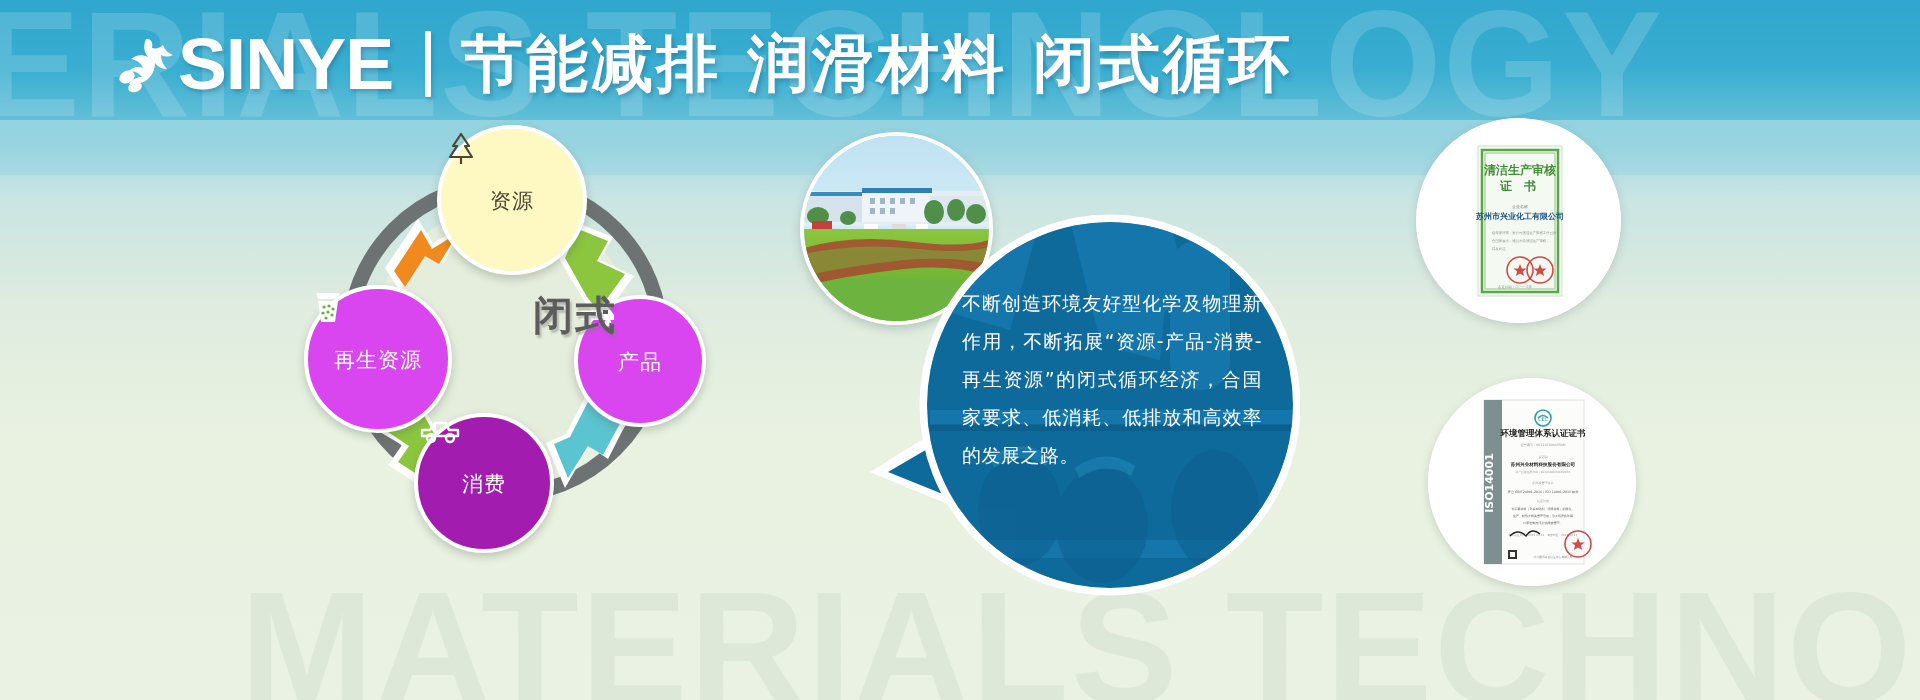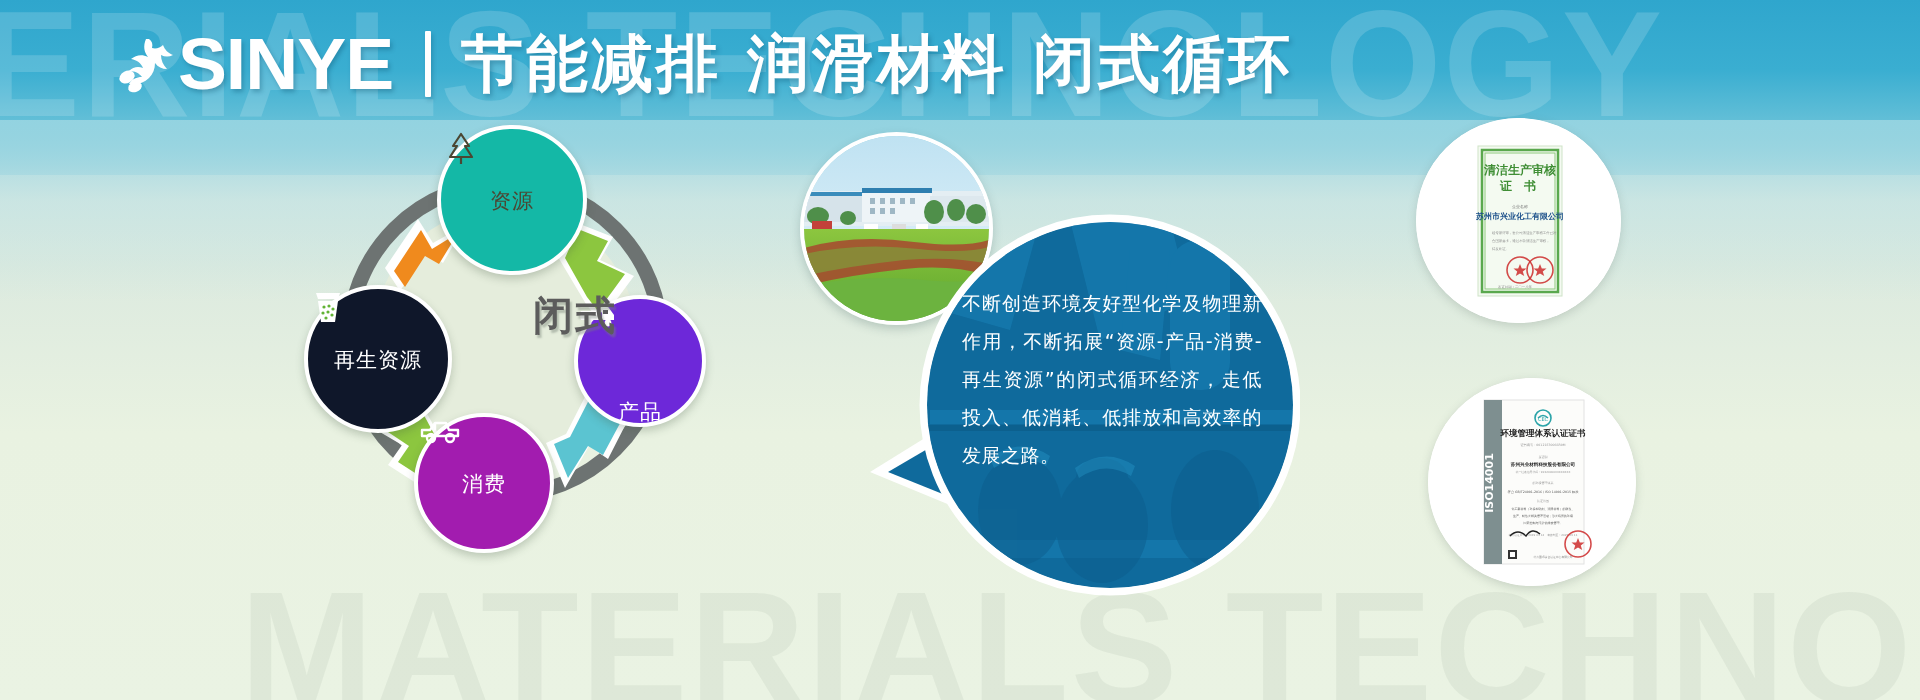--- a/index.html
+++ b/index.html
@@ -43,24 +43,24 @@
 
   
   .cycle{position:absolute;left:322px;top:125px;width:390px;height:430px;z-index:14;}
   .cycle svg{position:absolute;left:0;top:0;}
   .node{position:absolute;border-radius:50%;border:4px solid #fff;
         box-shadow:0 4px 9px rgba(70,90,70,.28);display:flex;flex-direction:column;
         align-items:center;justify-content:center;box-sizing:border-box;}
   .node .glyph{margin-bottom:2px;}
   .node .lbl{font-size:21px;letter-spacing:1px;line-height:1;
              font-family:"DejaVu Sans","Liberation Sans",sans-serif;}
-  .node-res{left:115px;top:0px;width:150px;height:150px;background:#14b8a6;color:#4b4733;}
-  .node-prod{left:252px;top:170px;width:132px;height:132px;background:#6d28d9;color:#fff;justify-content:flex-end;}
+  .node-res{left:115px;top:0px;width:150px;height:150px;background:#fef9c3;color:#4b4733;}
+  .node-prod{left:252px;top:170px;width:132px;height:132px;background:#d946ef;color:#fff;}
   .node-cons{left:92px;top:288px;width:140px;height:140px;background:#a21caf;color:#fff;}
-  .node-recy{left:-18px;top:160px;width:148px;height:148px;background:#0f172a;color:#fff;}
+  .node-recy{left:-18px;top:160px;width:148px;height:148px;background:#d946ef;color:#fff;}
   .center-text{position:absolute;left:128px;top:168px;width:250px;text-align:center;
     font-size:40px;font-weight:bold;color:#5c5c5c;line-height:1.12;letter-spacing:2px;
     text-shadow:2px 3px 2px rgba(120,130,120,.45);
     font-family:"DejaVu Sans","Liberation Sans",sans-serif;}
 
   
   .photo{position:absolute;left:800px;top:132px;width:185px;height:185px;border-radius:50%;
     border:4px solid #fff;box-shadow:0 4px 10px rgba(60,90,90,.25);overflow:hidden;z-index:12;}
   .photo svg{display:block;}
 
@@ -276,21 +276,21 @@
           <ellipse cx="345" cy="300" rx="44" ry="60"></ellipse>
         </g>
         <g opacity="0.35" fill="#2a9fd0">
           <path d="M120 248 q30 -22 60 -2 l-4 10 q-26 -16 -52 2 z"></path>
           <path d="M205 258 q30 -22 60 -2 l-4 10 q-26 -16 -52 2 z"></path>
         </g>
         <rect x="55" y="215" width="370" height="6" fill="#0a5580" opacity="0.5"></rect>
       </g>
       <circle cx="240" cy="195" r="187" fill="none" stroke="#ffffff" stroke-width="7"></circle>
     </svg>
-    <div class="txt">不断创造环境友好型化学及物理新作用，不断拓展“资源-产品-消费-再生资源”的闭式循环经济，走低投入、低消耗、低排放和高效率的发展之路。</div>
+    <div class="txt">不断创造环境友好型化学及物理新作用，不断拓展“资源-产品-消费-再生资源”的闭式循环经济，合国家要求、低消耗、低排放和高效率的发展之路。</div>
   </div>
 
   <div class="cert cert-1">
     <svg width="205" height="205" viewBox="0 0 205 205">
       <circle cx="102.5" cy="102.5" r="102.5" fill="#ffffff"></circle>
       <g>
         <rect x="62" y="28" width="84" height="150" fill="#f4faf1" stroke="#cfe3c8"></rect>
         <rect x="66" y="32" width="76" height="142" fill="none" stroke="#5aa84e" stroke-width="2.5"></rect>
         <rect x="69" y="35" width="70" height="136" fill="none" stroke="#8ec97f" stroke-width="1"></rect>
         <g fill="#3f8e35">

